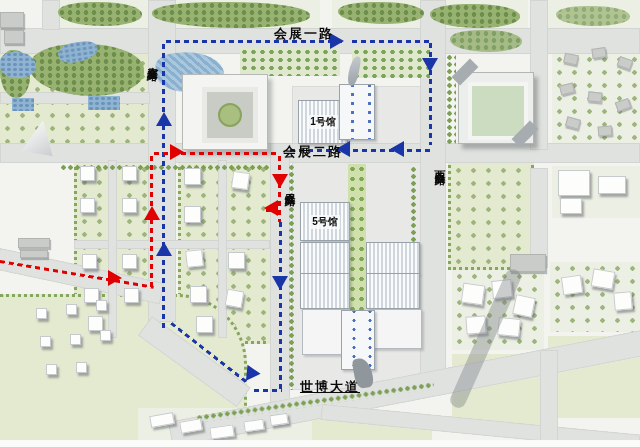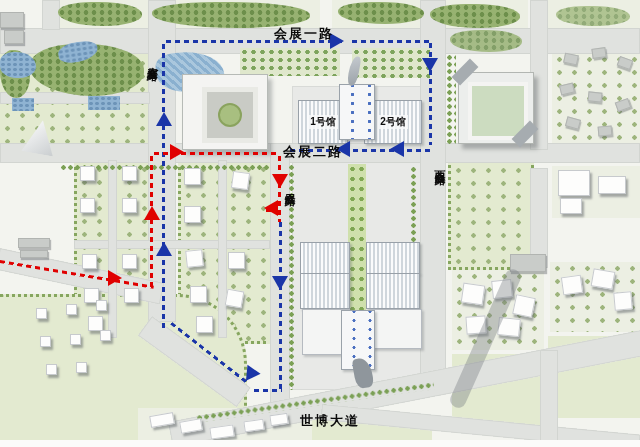--- a/index.html
+++ b/index.html
@@ -117,22 +117,22 @@
   </div>
 
   <div class="abs" style="left:458px;top:72px;width:74px;height:70px;background:#eceeec;border:1px solid #b2b6b2;box-shadow:4px 5px 4px rgba(60,65,70,.35);"></div>
   <div class="abs" style="left:468px;top:82px;width:52px;height:50px;background:#ccdcc0;border:4px solid #f4f4f2;"></div>
   <div class="abs" style="left:452px;top:66px;width:26px;height:12px;background:#a6acb0;transform:rotate(-45deg);"></div>
   <div class="abs" style="left:512px;top:128px;width:26px;height:12px;background:#a6acb0;transform:rotate(-45deg);"></div>
 
   <div class="abs hall" style="left:298px;top:100px;width:48px;height:42px;">
       <span class="hall-label">1号馆</span>
     </div>
-  <div class="abs hall" style="left:364px;top:100px;width:56px;height:42px;">
-      <span class="hall-label">2号馆</span>
+  <div class="abs hall" style="left:300px;top:202px;width:48px;height:37px;">
+      <span class="hall-label">5号馆</span>
     </div>
   <div class="abs hall" style="left:300px;top:242px;width:48px;height:30px;"></div>
   <div class="abs hall" style="left:366px;top:242px;width:52px;height:30px;"></div>
   <div class="abs hall" style="left:300px;top:273px;width:48px;height:34px;"></div>
   <div class="abs hall" style="left:366px;top:273px;width:52px;height:34px;"></div>
   <div class="abs plain" style="left:302px;top:309px;width:46px;height:44px;"></div>
   <div class="abs plain" style="left:370px;top:309px;width:50px;height:38px;"></div>
   <div class="abs entr" style="left:339px;top:84px;width:34px;height:54px;"></div>
   <div class="abs entr" style="left:341px;top:310px;width:32px;height:58px;"></div>
   <div class="abs" style="left:349px;top:56px;width:10px;height:30px;background:linear-gradient(160deg,#c6cbd0,#9aa1a7);border-radius:70% 30% 55% 45%;transform:rotate(10deg);"></div>
@@ -227,16 +227,16 @@
   <div class="abs tri t-u cr" style="left:144px;top:206px;"></div>
   <div class="abs tri t-r cr" style="left:170px;top:144px;"></div>
   <div class="abs tri t-d cr" style="left:272px;top:174px;"></div>
   <div class="abs tri t-l cr" style="left:264px;top:200px;"></div>
 
   <div class="abs rlabel" style="left:274px;top:25px;">会展一路</div>
   <div class="abs rlabel" style="left:283px;top:143px;">会展二路</div>
   <div class="abs vlabel" style="left:146px;top:58px;transform:rotate(6deg);">东会展路</div>
   <div class="abs vlabel" style="left:432px;top:162px;">西会展路</div>
   <div class="abs vlabel" style="left:282px;top:184px;">会展路</div>
-  <div class="abs rlabel" style="left:300px;top:412px;">世博大道</div>
+  <div class="abs rlabel" style="left:300px;top:378px;text-decoration:underline;">世博大道</div>
 
   <div class="abs" style="left:0;top:440px;width:640px;height:7px;background:#fbfbfa;"></div>
 </div>
 
 </body></html>

